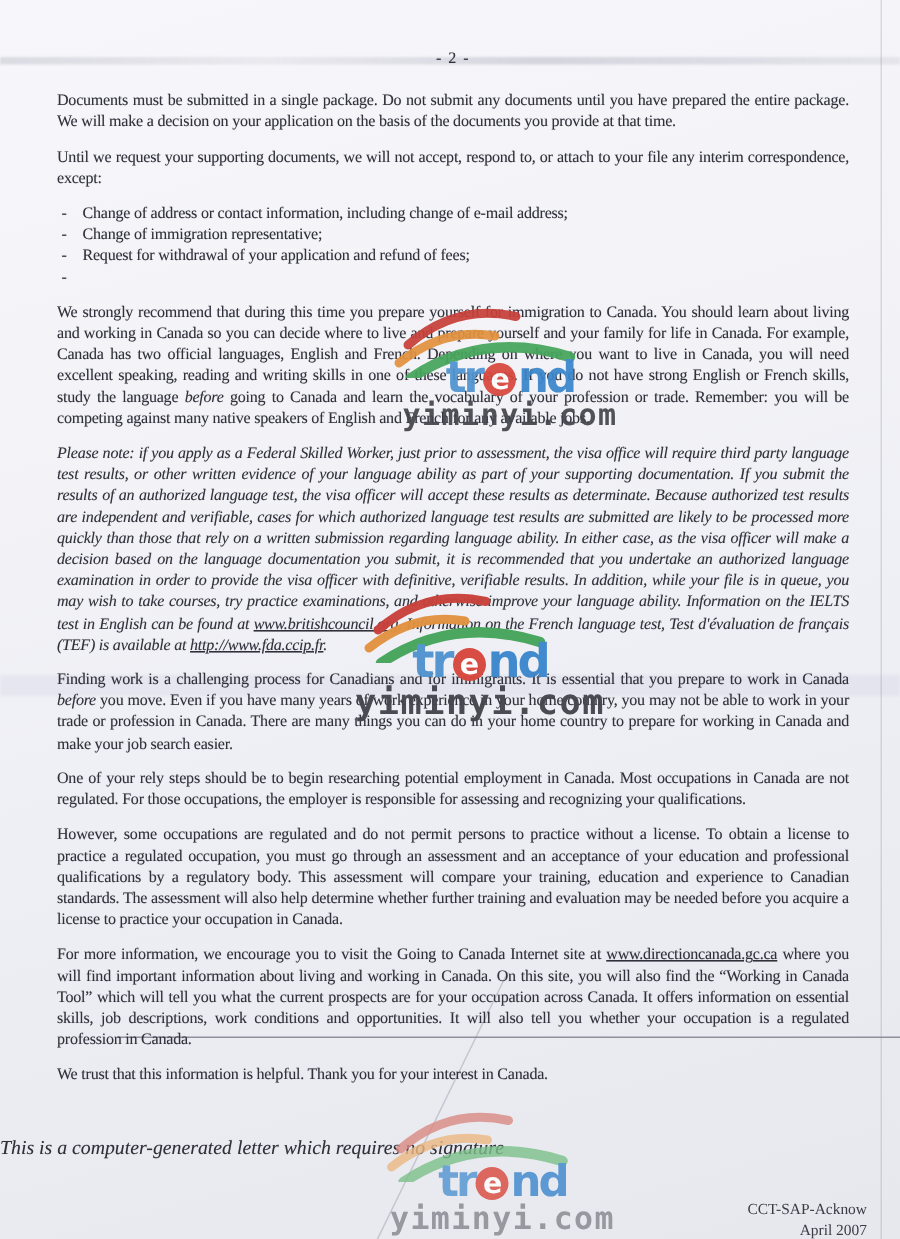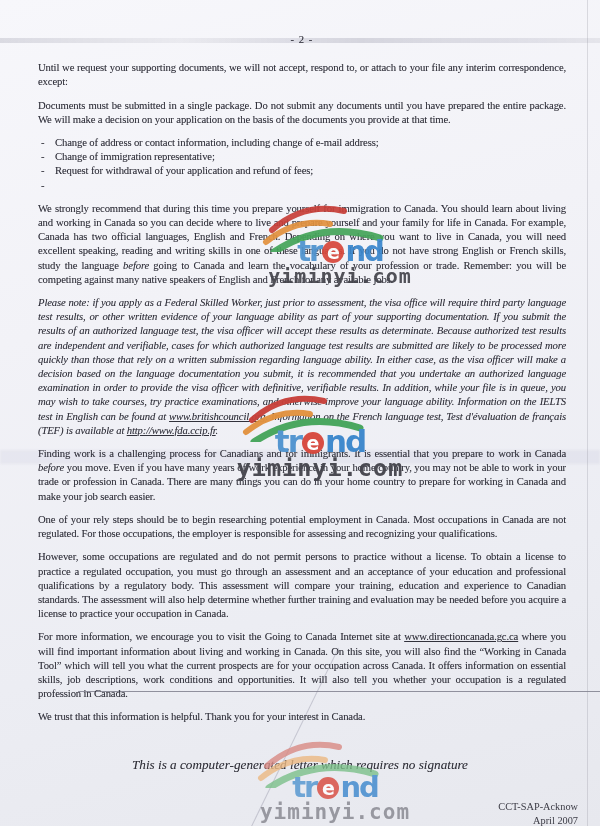--- a/index.html
+++ b/index.html
@@ -33,21 +33,21 @@
   .para{margin:0 0 9px 0;}
   .bullets{margin:0 0 9px 0;}
   .bullet{display:flex;text-align:left;}
   .bullet .dash{width:14px;flex:0 0 14px;padding-left:3px;}
   .bi{font-weight:normal;font-style:italic;}
   .it{}
   .link{text-decoration:underline;}
   .italic-para{font-style:italic;}
 
   .closing{
-    position:absolute;left:0;top:757px;width:600px;text-align:center;
+    position:absolute;left:0;top:757px;width:600px;
     font-style:italic;font-size:13.2px;color:#2f2f38;
     text-shadow:0 0 .5px rgba(49,49,60,.3);
   }
   .footer{
     position:absolute;right:22px;top:800px;text-align:right;
     font-size:10.3px;line-height:14px;color:#3b3b45;
   }
 
   
   .wm{position:absolute;width:200px;text-align:center;pointer-events:none;}
@@ -81,23 +81,23 @@
 <div class="paper"></div>
 <div class="streak-top"></div>
 <div class="streak-mid"></div>
 <div class="strike-line"></div>
 <div class="edge-line"></div>
 <div class="diag-line"></div>
 
 <div class="content">
   <div class="pagenum">- 2 -</div>
 
+  <p class="para">Documents must be submitted in a single package. Do not submit any documents until you have prepared the entire package. We will make a decision on your application on the basis of the documents you provide at that time.</p>
+
   <p class="para">Until we request your supporting documents, we will not accept, respond to, or attach to your file any interim correspondence, except:</p>
-
-  <p class="para">Documents must be submitted in a single package. Do not submit any documents until you have prepared the entire package. We will make a decision on your application on the basis of the documents you provide at that time.</p>
 
   <div class="bullets">
     <div class="bullet">
       <span class="dash">-</span>
       <span>Change of address or contact information, including change of e-mail address;</span>
     </div>
     <div class="bullet">
       <span class="dash">-</span>
       <span>Change of immigration representative;</span>
     </div>

